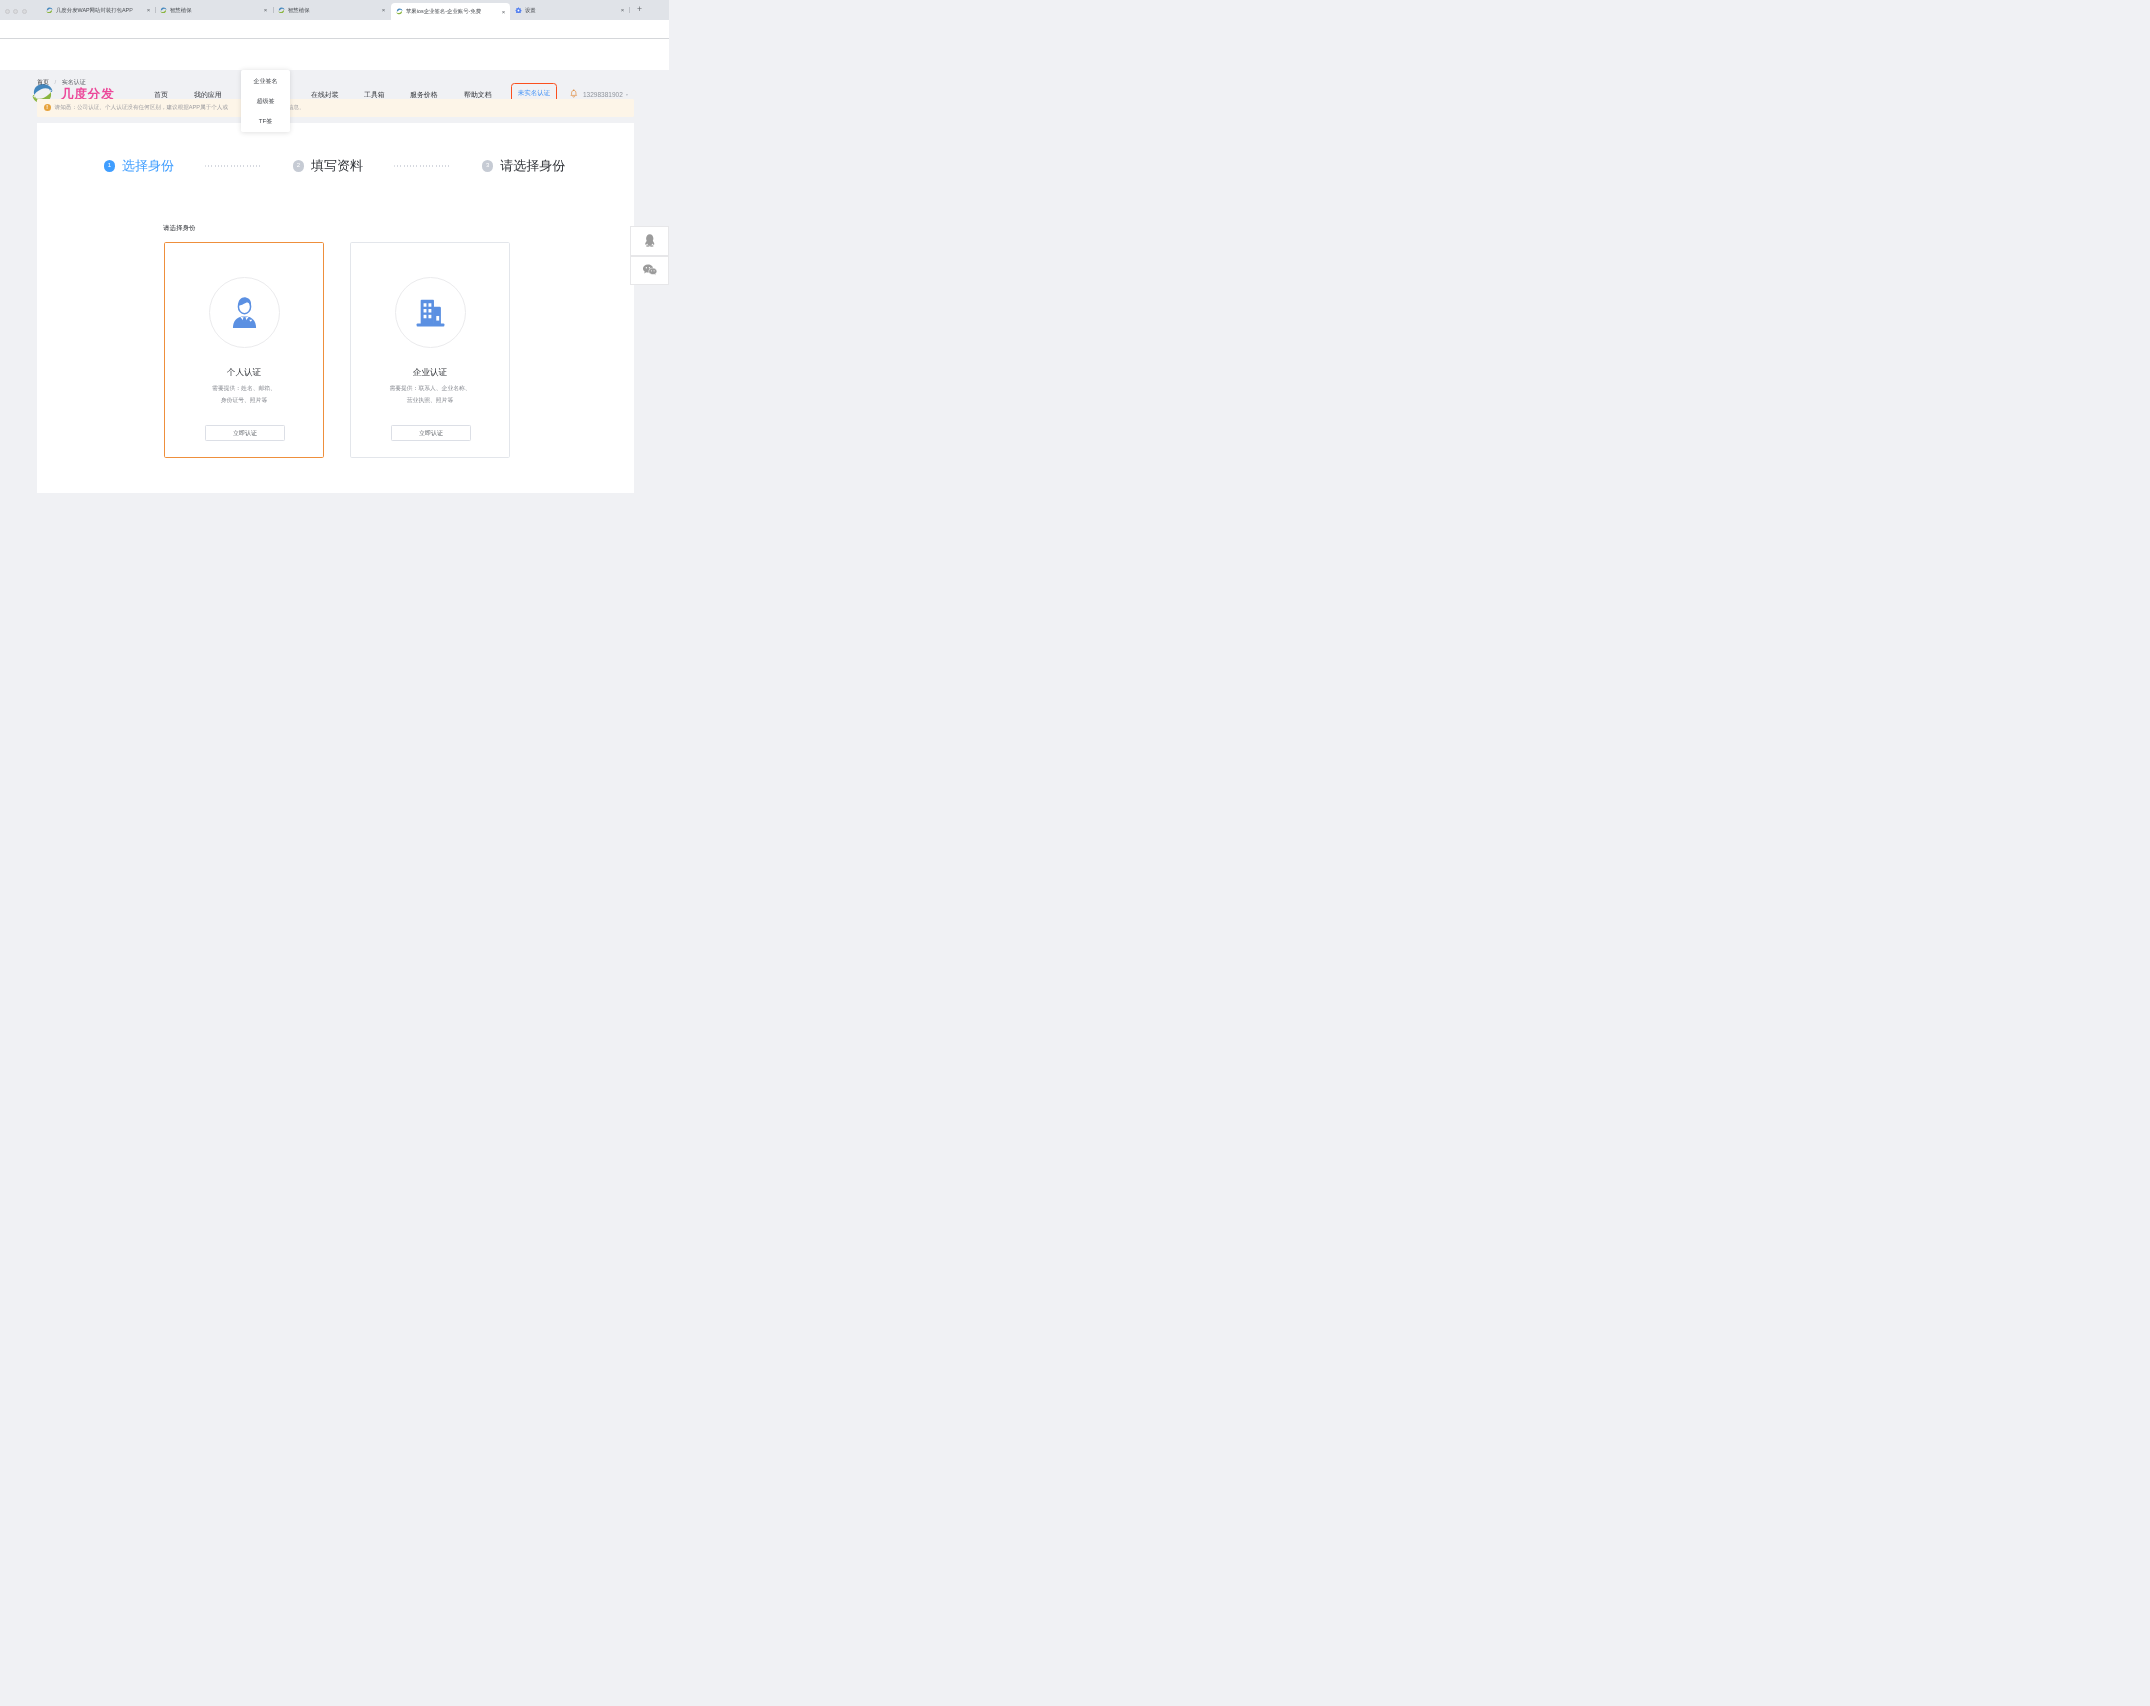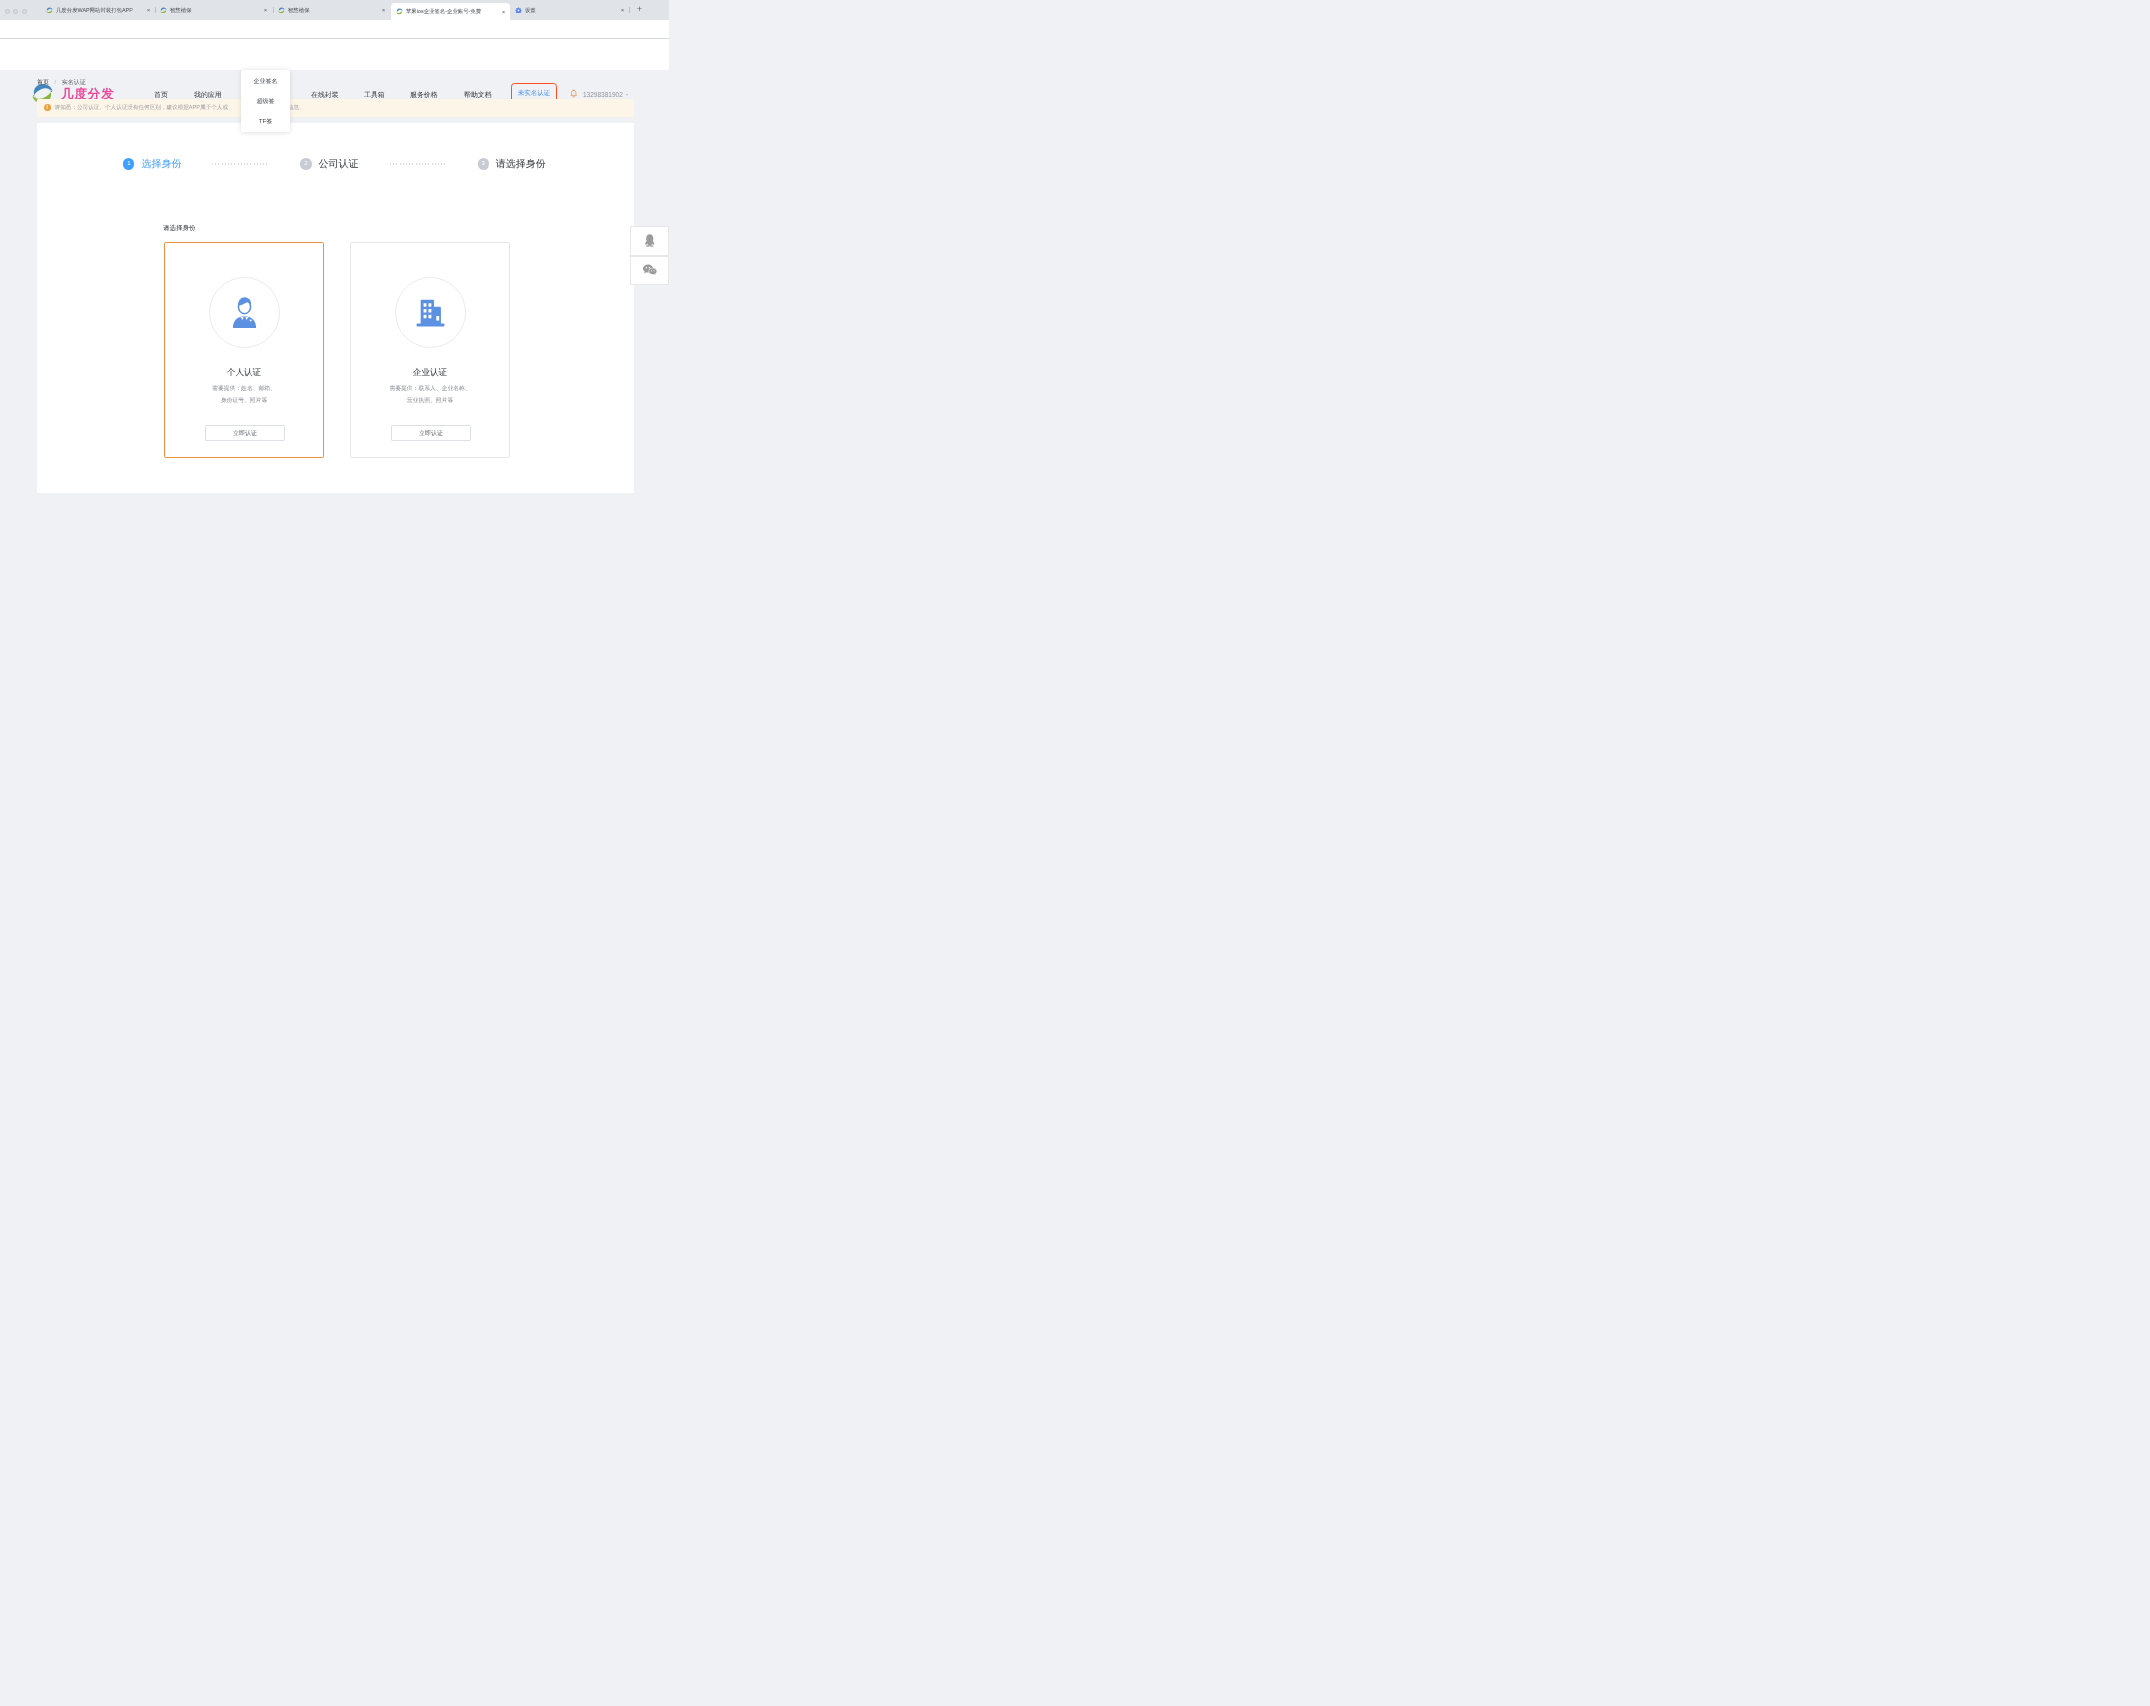--- a/index.html
+++ b/index.html
@@ -67,21 +67,21 @@
   .notice-text{position:absolute;left:17.6px;top:0;line-height:17.6px;font-size:5.6px;color:#9d9da1;white-space:nowrap;}
   .notice-text2{position:absolute;left:251px;top:0;line-height:17.6px;font-size:5.6px;color:#9d9da1;}
 
   
   .main-panel{position:absolute;left:37px;top:123px;width:597px;height:370px;background:#fff;}
   .steps{position:absolute;left:0;top:157px;width:669px;display:flex;justify-content:center;align-items:center;}
   .step{display:flex;align-items:center;}
   .step-circle{width:11.2px;height:11.2px;border-radius:50%;background:#c6cbd4;color:#fff;
                font-size:6px;text-align:center;line-height:11.2px;flex:none;}
   .step.active .step-circle{background:#409eff;}
-  .step-label{margin-left:7px;font-size:10px;color:#303338;}
+  .step-label{margin-left:7px;font-size:13px;color:#303338;}
   .step.active .step-label{color:#409eff;}
   .step-conn{width:57px;height:1.3px;margin:0 31px;border-radius:0.9px;
              background:repeating-linear-gradient(90deg,#d5d8df 0 1.1px,transparent 1.1px 3.2px);}
   .choose-label{position:absolute;left:163px;top:224px;font-size:6.5px;color:#303338;}
 
   .id-card{position:absolute;top:242px;width:160px;height:216px;background:#fff;border-radius:1.7px;
            box-sizing:border-box;border:0.4px solid #e3e6eb;}
   .id-card.selected{border:0.4px solid #ee8f3c;}
   .id-card-1{left:164px;} .id-card-2{left:350px;}
   .id-circle{position:absolute;left:44px;top:34px;width:71px;height:71px;border:0.4px solid #ebebed;
@@ -320,21 +320,21 @@
   <div class="main-panel"></div>
 
   <div class="steps">
     <div class="step active">
       <span class="step-circle">1</span>
       <span class="step-label">选择身份</span>
     </div>
     <span class="step-conn"></span>
     <div class="step">
       <span class="step-circle">2</span>
-      <span class="step-label">公司认证</span>
+      <span class="step-label">填写资料</span>
     </div>
     <span class="step-conn"></span>
     <div class="step">
       <span class="step-circle">3</span>
       <span class="step-label">请选择身份</span>
     </div>
   </div>
 
   <div class="choose-label">请选择身份</div>
 

